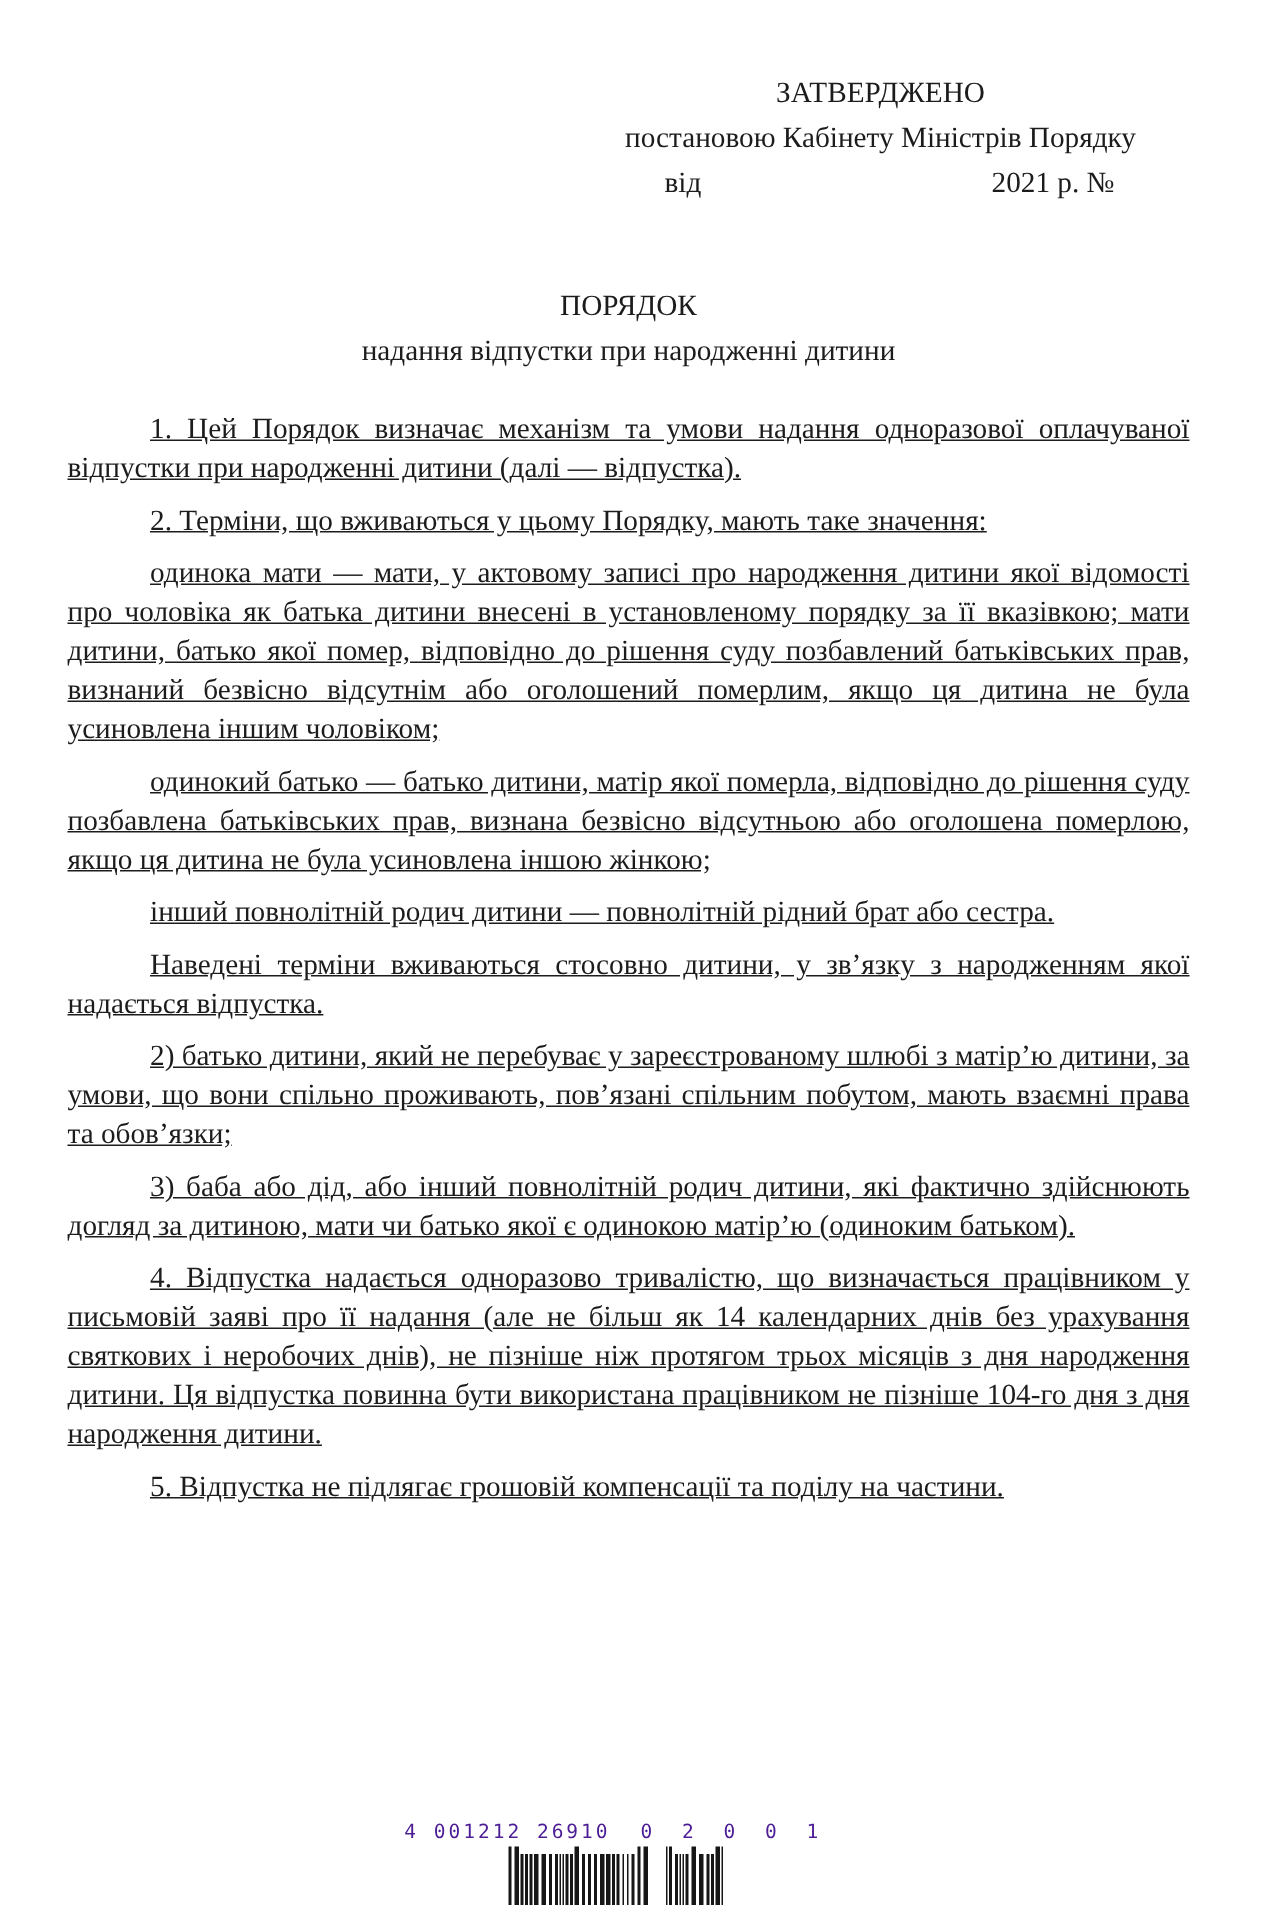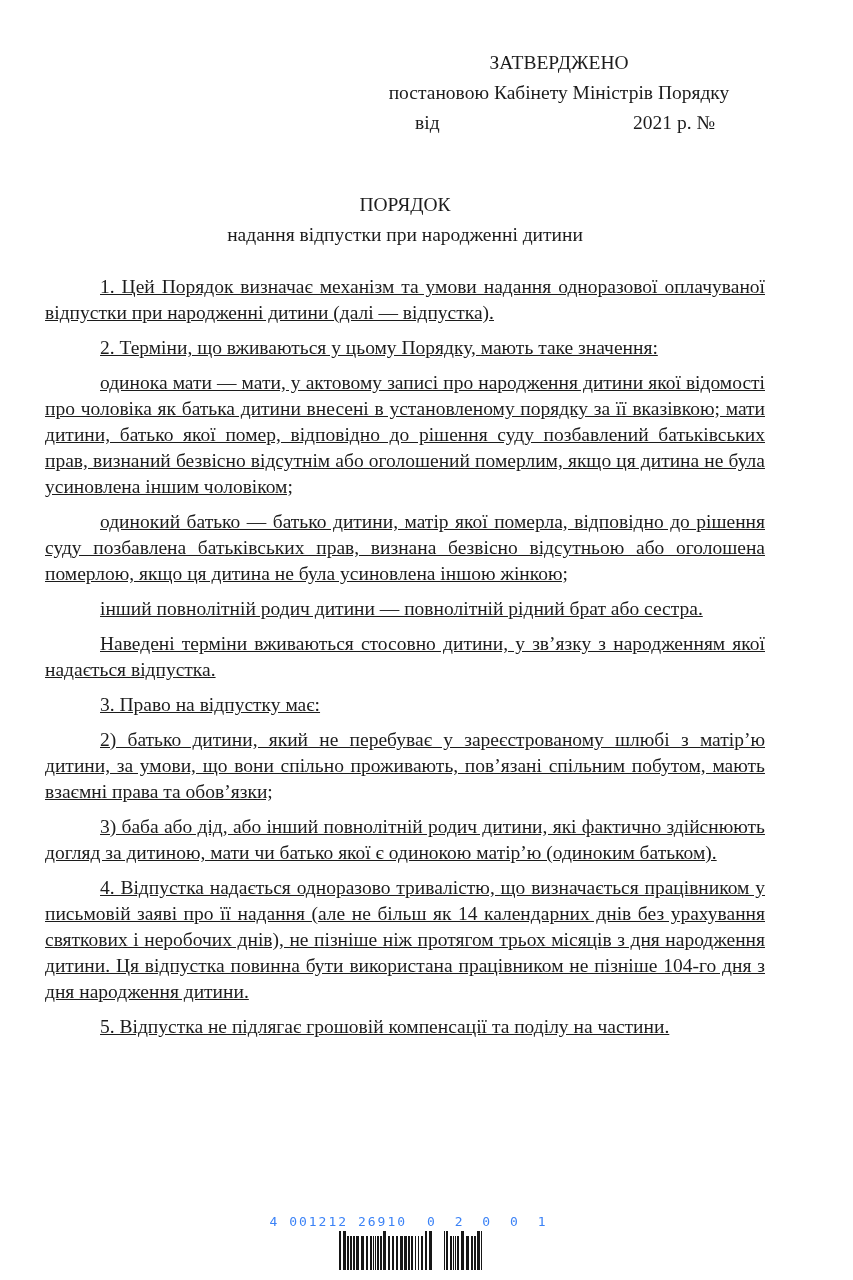--- a/index.html
+++ b/index.html
@@ -6,21 +6,21 @@
   html, body { background: #ffffff; }
   .page {
     position: relative;
     width: 853px;
     height: 1280px;
     margin: 0 auto;
     background: #ffffff;
     color: #1c1c1c;
     font-family: "Liberation Serif", "DejaVu Serif", serif;
     font-size: 19.5px;
-    padding: 48px 88px 0 45px;
+    padding: 48px 60px 0 45px;
     overflow: hidden;
   }
   .approval {
     width: 384px;
     margin-left: auto;
     margin-right: 14px;
     text-align: center;
     line-height: 30px;
   }
   .approval-row {
@@ -48,21 +48,21 @@
     right: 0;
     bottom: 10px;
     display: flex;
     flex-direction: column;
     align-items: center;
     transform: translateX(-16px);
   }
   .barcode-digits {
     font-family: "DejaVu Sans Mono", monospace;
     font-size: 13px;
-    color: #3b82f6;
+    color: #4c1d95;
     display: flex;
     gap: 20px;
     margin-bottom: 1px;
   }
   .barcode-digits .main { letter-spacing: 2px; }
   .barcode-digits .addon { letter-spacing: 6px; }
   .bars-row {
     display: flex;
     align-items: flex-end;
     gap: 11px;
@@ -90,21 +90,20 @@
     <div>надання відпустки при народженні дитини</div>
   </div>
 
   <div class="doc-body" id="paragraphs">
       <p>1. Цей Порядок визначає механізм та умови надання одноразової оплачуваної відпустки при народженні дитини (далі — відпустка).</p>
       <p>2. Терміни, що вживаються у цьому Порядку, мають таке значення:</p>
       <p>одинока мати — мати, у актовому записі про народження дитини якої відомості про чоловіка як батька дитини внесені в установленому порядку за її вказівкою; мати дитини, батько якої помер, відповідно до рішення суду позбавлений батьківських прав, визнаний безвісно відсутнім або оголошений померлим, якщо ця дитина не була усиновлена іншим чоловіком;</p>
       <p>одинокий батько — батько дитини, матір якої померла, відповідно до рішення суду позбавлена батьківських прав, визнана безвісно відсутньою або оголошена померлою, якщо ця дитина не була усиновлена іншою жінкою;</p>
       <p>інший повнолітній родич дитини — повнолітній рідний брат або сестра.</p>
       <p>Наведені терміни вживаються стосовно дитини, у зв’язку з народженням якої надається відпустка.</p>
-      <p>3. Право на відпустку має:</p>
       <p>2) батько дитини, який не перебуває у зареєстрованому шлюбі з матір’ю дитини, за умови, що вони спільно проживають, пов’язані спільним побутом, мають взаємні права та обов’язки;</p>
       <p>3) баба або дід, або інший повнолітній родич дитини, які фактично здійснюють догляд за дитиною, мати чи батько якої є одинокою матір’ю (одиноким батьком).</p>
       <p>4. Відпустка надається одноразово тривалістю, що визначається працівником у письмовій заяві про її надання (але не більш як 14 календарних днів без урахування святкових і неробочих днів), не пізніше ніж протягом трьох місяців з дня народження дитини. Ця відпустка повинна бути використана працівником не пізніше 104-го дня з дня народження дитини.</p>
       <p>5. Відпустка не підлягає грошовій компенсації та поділу на частини.</p>
     </div>
 
   <div class="barcode">
     <div class="barcode-digits">
       <span class="main">4 001212 26910</span>
       <span class="addon">0 2 0 0 1</span>

